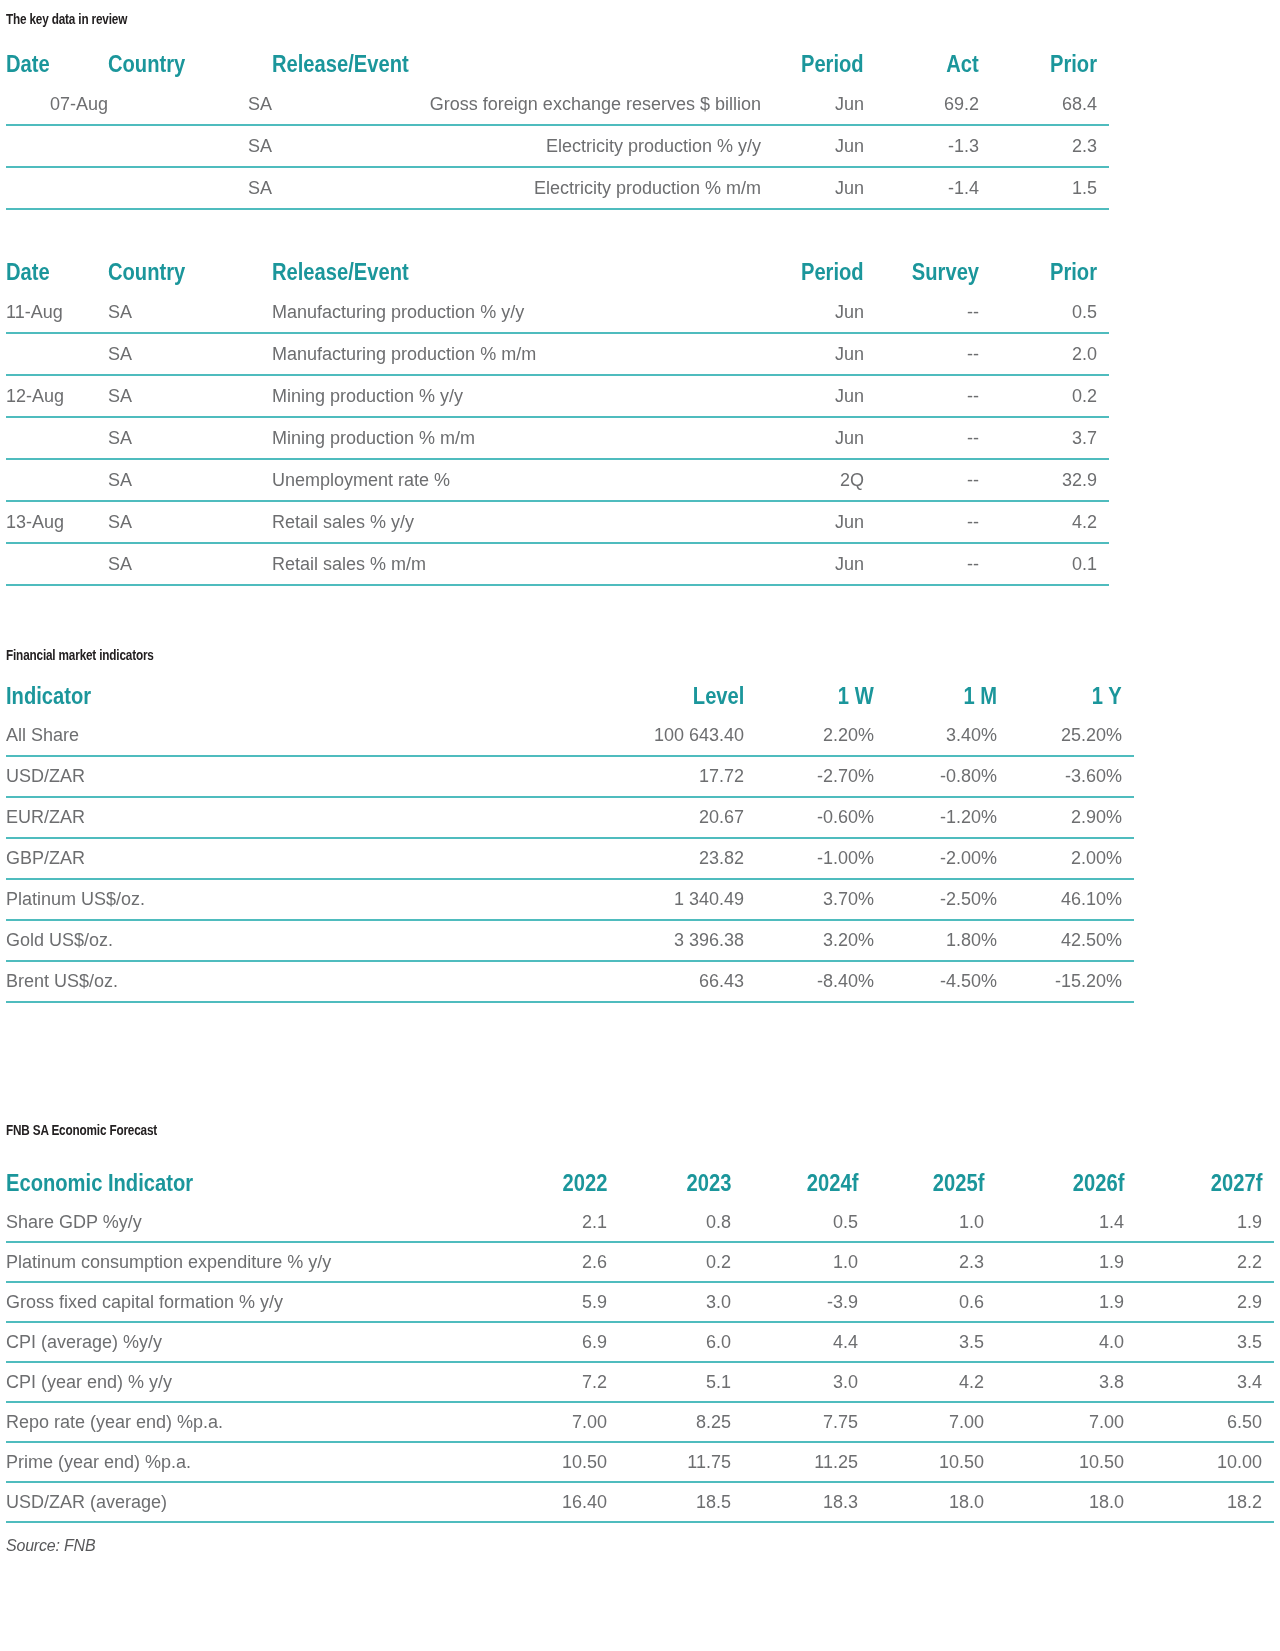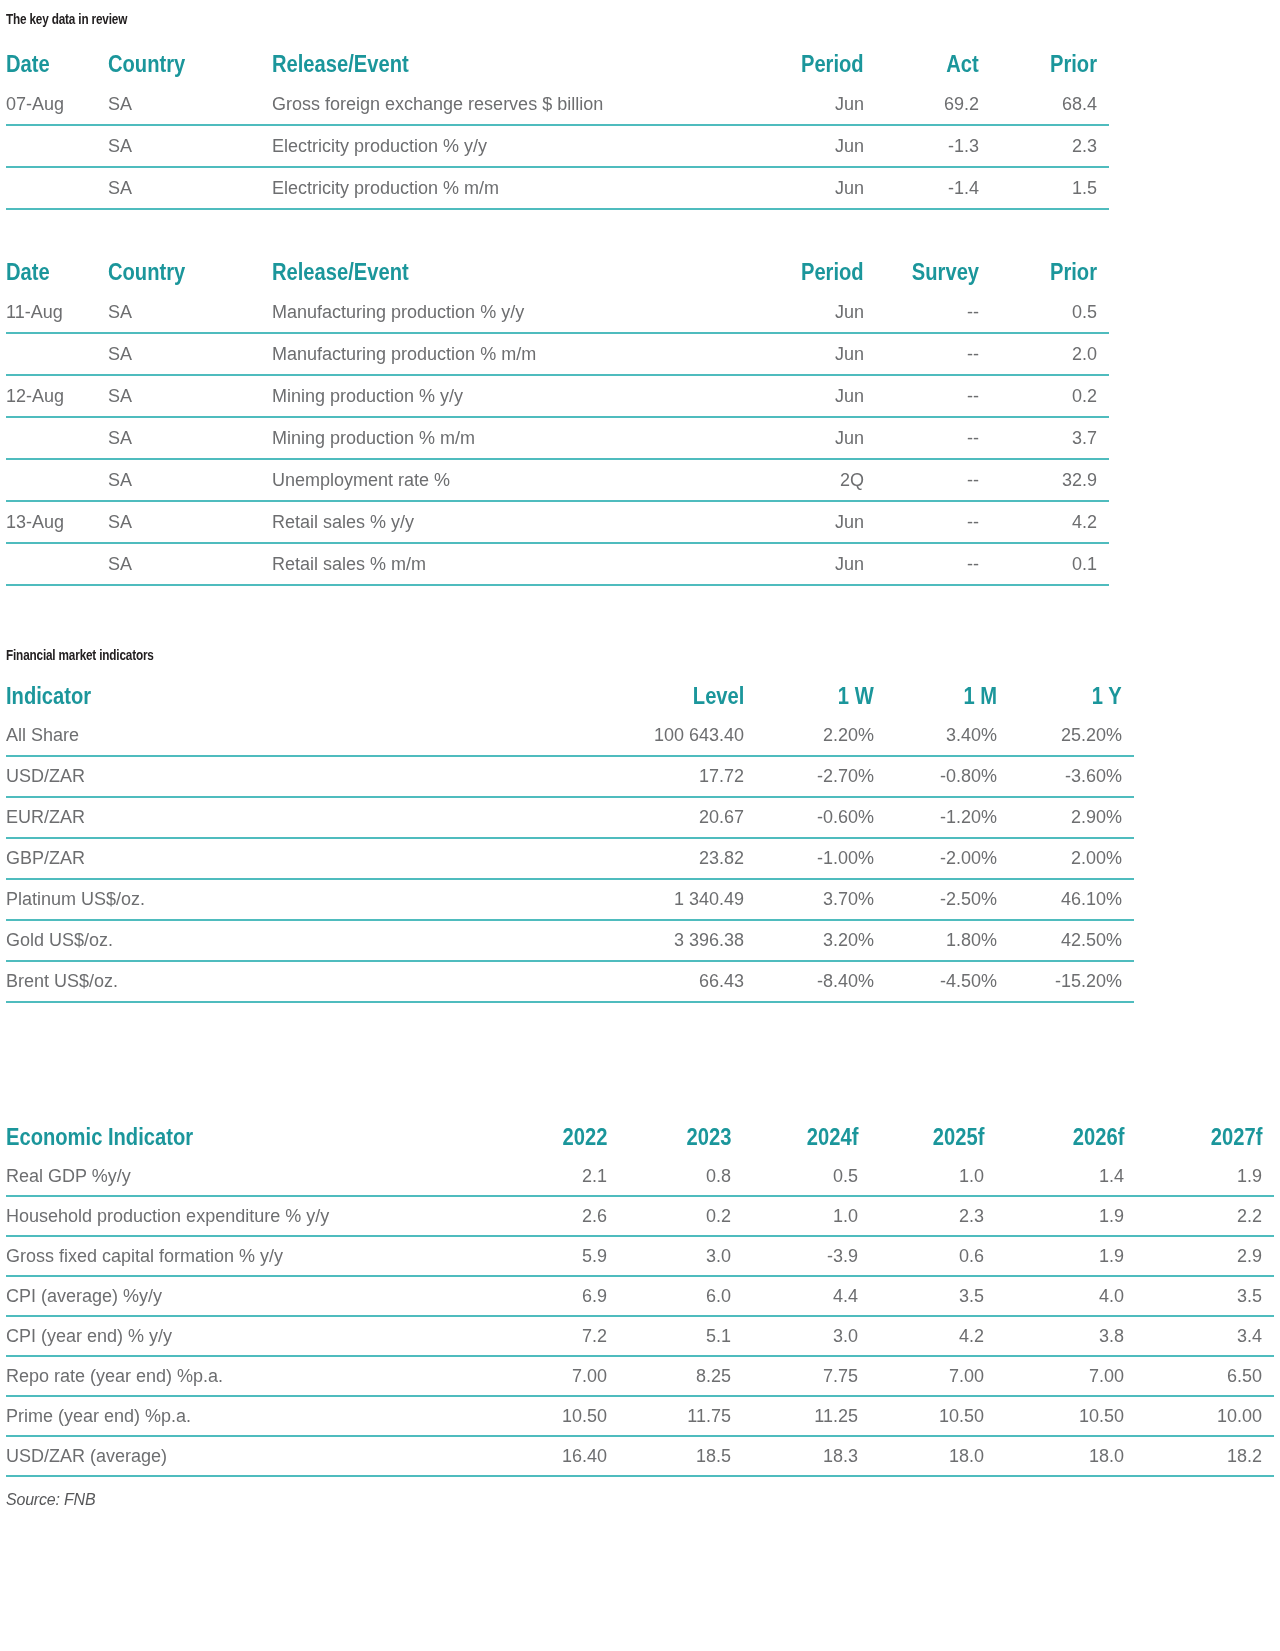--- a/index.html
+++ b/index.html
@@ -34,21 +34,21 @@
   }
   td{
     font-size:18px;color:var(--text);
     border-bottom:2px solid var(--line);
   }
   .al-l{text-align:left;}
   .al-r{text-align:right;padding-right:12px;}
   th.al-r{padding-right:12px;}
 
   .t-key{width:1103px;margin-top:12px;}
-  .t-key td{height:40px;}
+  .t-key td{height:40px;text-align:right;}
   .sec-watch{margin-top:42px;}
   .t-watch{width:1103px;margin-top:12px;}
   .t-watch td{height:40px;}
   .sec-market{margin-top:56px;}
   .t-market{width:1128px;margin-top:8px;}
   .t-market td{height:39px;}
   .sec-forecast{margin-top:114px;}
   .t-forecast{width:1268px;margin-top:20px;}
   .t-forecast td{height:38px;}
 
@@ -261,20 +261,21 @@
             <td class="al-r">66.43</td>
             <td class="al-r">-8.40%</td>
             <td class="al-r">-4.50%</td>
             <td class="al-r">-15.20%</td>
           </tr>
         </tbody>
       </table>
   </div>
 
   <div class="section sec-forecast">
+    <div class="sec-title"><span class="cond o-l">FNB SA Economic Forecast</span></div>
     <table class="t-forecast">
         <colgroup>
           <col style="width: 490px;">
           <col style="width: 123px;">
           <col style="width: 124px;">
           <col style="width: 127px;">
           <col style="width: 126px;">
           <col style="width: 140px;">
           <col style="width: 138px;">
         </colgroup>
@@ -284,30 +285,30 @@
             <th class="al-r"><span class="cond o-r">2022</span></th>
             <th class="al-r"><span class="cond o-r">2023</span></th>
             <th class="al-r"><span class="cond o-r">2024f</span></th>
             <th class="al-r"><span class="cond o-r">2025f</span></th>
             <th class="al-r"><span class="cond o-r">2026f</span></th>
             <th class="al-r"><span class="cond o-r">2027f</span></th>
           </tr>
         </thead>
         <tbody>
           <tr>
-            <td class="al-l">Real GDP %y/y</td>
+            <td class="al-l">Share GDP %y/y</td>
             <td class="al-r">2.1</td>
             <td class="al-r">0.8</td>
             <td class="al-r">0.5</td>
             <td class="al-r">1.0</td>
             <td class="al-r">1.4</td>
             <td class="al-r">1.9</td>
           </tr>
           <tr>
-            <td class="al-l">Household production expenditure % y/y</td>
+            <td class="al-l">Platinum consumption expenditure % y/y</td>
             <td class="al-r">2.6</td>
             <td class="al-r">0.2</td>
             <td class="al-r">1.0</td>
             <td class="al-r">2.3</td>
             <td class="al-r">1.9</td>
             <td class="al-r">2.2</td>
           </tr>
           <tr>
             <td class="al-l">Gross fixed capital formation % y/y</td>
             <td class="al-r">5.9</td>

